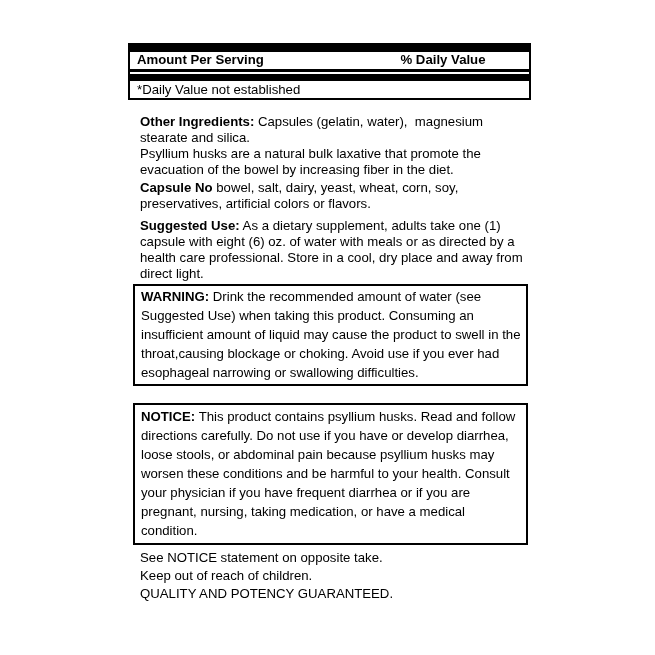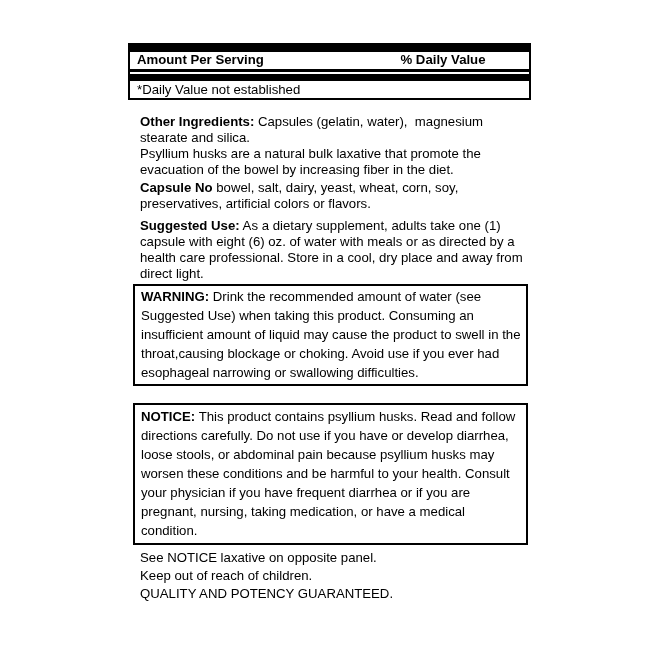--- a/index.html
+++ b/index.html
@@ -74,18 +74,18 @@
     <p class="para">Psyllium husks are a natural bulk laxative that promote the evacuation of the bowel by increasing fiber in the diet.</p>
     <p class="para gap-sm"><b>Capsule No</b><span class="pre"> bowel, salt, dairy, yeast, wheat, corn, soy, preservatives, artificial colors or flavors.</span></p>
     <p class="para gap"><b>Suggested Use:</b><span class="pre"> As a dietary supplement, adults take one (1) capsule with eight (6) oz. of water with meals or as directed by a health care professional. Store in a cool, dry place and away from direct light.</span></p>
   </div>
 
   <div class="alert-box warn"><b>WARNING:</b><span class="pre"> Drink the recommended amount of water (see Suggested Use) when taking this product. Consuming an insufficient amount of liquid may cause the product to swell in the throat,causing blockage or choking. Avoid use if you ever had esophageal narrowing or swallowing difficulties.</span></div>
 
   <div class="alert-box notice"><b>NOTICE:</b><span class="pre"> This product contains psyllium husks. Read and follow directions carefully. Do not use if you have or develop diarrhea, loose stools, or abdominal pain because psyllium husks may worsen these conditions and be harmful to your health. Consult your physician if you have frequent diarrhea or if you are pregnant, nursing, taking medication, or have a medical condition.</span></div>
 
   <div class="footer">
-    <p>See NOTICE laxative on opposite panel.</p>
+    <p>See NOTICE statement on opposite take.</p>
     <p>Keep out of reach of children.</p>
     <p>QUALITY AND POTENCY GUARANTEED.</p>
   </div>
 
 </div>
 
 </body></html>

